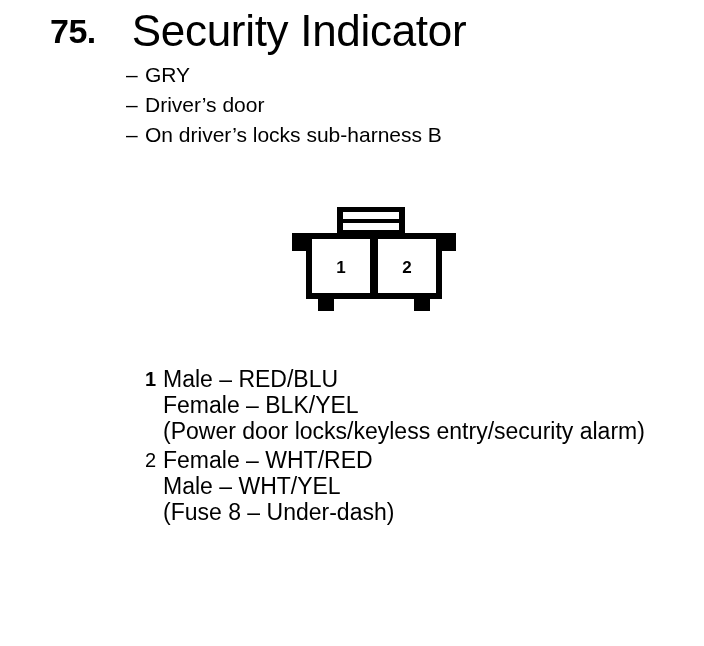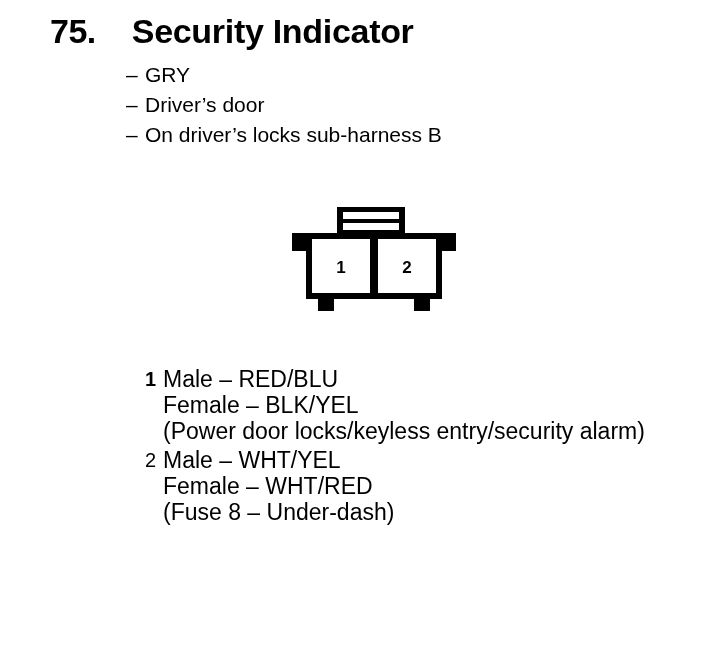--- a/index.html
+++ b/index.html
@@ -32,22 +32,22 @@
     white-space: nowrap;
     margin-left: 20px;
   }
   .title-num {
     font-size: 34px;
     font-weight: bold;
     letter-spacing: -0.5px;
     line-height: 38px;
   }
   .title-text {
-    font-size: 34px;
-    font-weight: bold;
+    font-size: 44px;
+    font-weight: normal;
     letter-spacing: -0.3px;
     line-height: 38px;
     margin-left: 36px;
   }
 
   
   .attr-list {
     position: absolute;
     left: 126px;
     top: 60px;
@@ -176,20 +176,20 @@
 
     <div class="pin-entry">
       <span class="pin-key bold">1</span>
       <div class="pin-line">Male – RED/BLU</div>
       <div class="pin-line">Female – BLK/YEL</div>
       <div class="pin-line">(Power door locks/keyless entry/security alarm)</div>
     </div>
 
     <div class="pin-entry">
       <span class="pin-key">2</span>
+      <div class="pin-line">Female – WHT/RED</div>
       <div class="pin-line">Male – WHT/YEL</div>
-      <div class="pin-line">Female – WHT/RED</div>
       <div class="pin-line">(Fuse 8 – Under-dash)</div>
     </div>
 
   </div>
 
 </div>
 
 </body></html>

